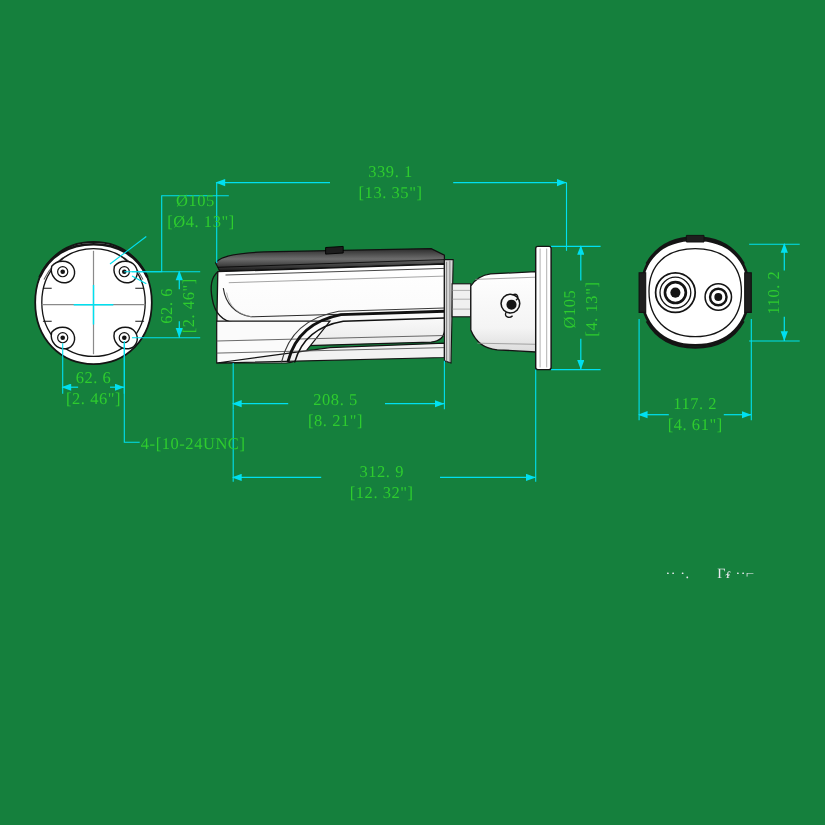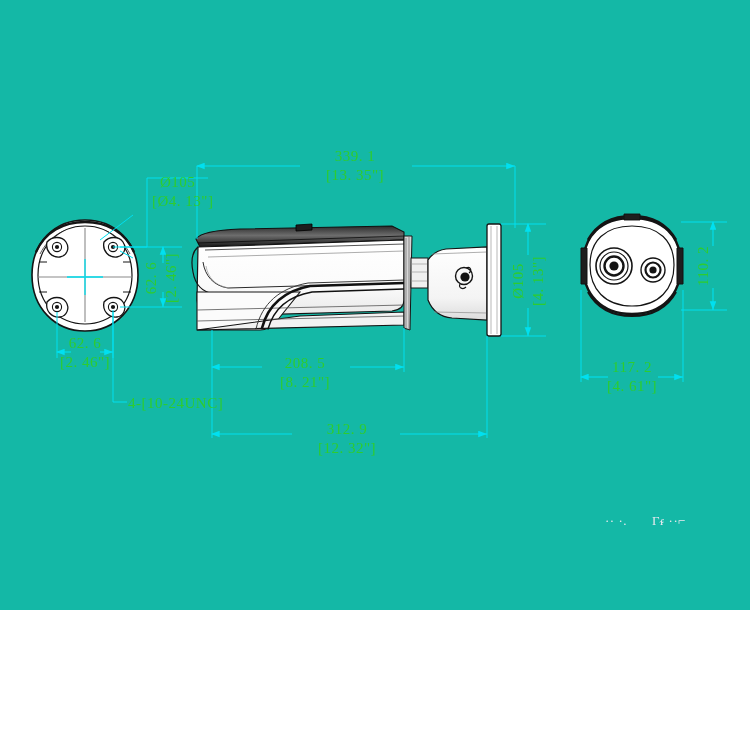--- a/index.html
+++ b/index.html
@@ -1,18 +1,18 @@
 <!DOCTYPE html>
 <html><head>
 <meta charset="utf-8">
 <style>
   html,body{margin:0;padding:0;background:#ffffff;}
   body{width:750px;height:750px;overflow:hidden;
        font-family:"Liberation Serif", serif;}
-  #sheet{position:relative;width:750px;height:610px;background:#14b8a6;}
+  #sheet{position:relative;width:750px;height:750px;background:#15803d;}
   svg{display:block;}
   .dimtext{fill:#2ecc2e;font-family:"Liberation Serif",serif;font-size:15px;letter-spacing:0.5px;}
   .ghost{fill:#e9e9ef;font-family:"Liberation Serif",serif;font-size:13px;letter-spacing:0.5px;}
 </style>
 </head>
 <body>
 
 <div id="sheet">
 <svg width="750" height="750" viewBox="0 0 750 750">
 

